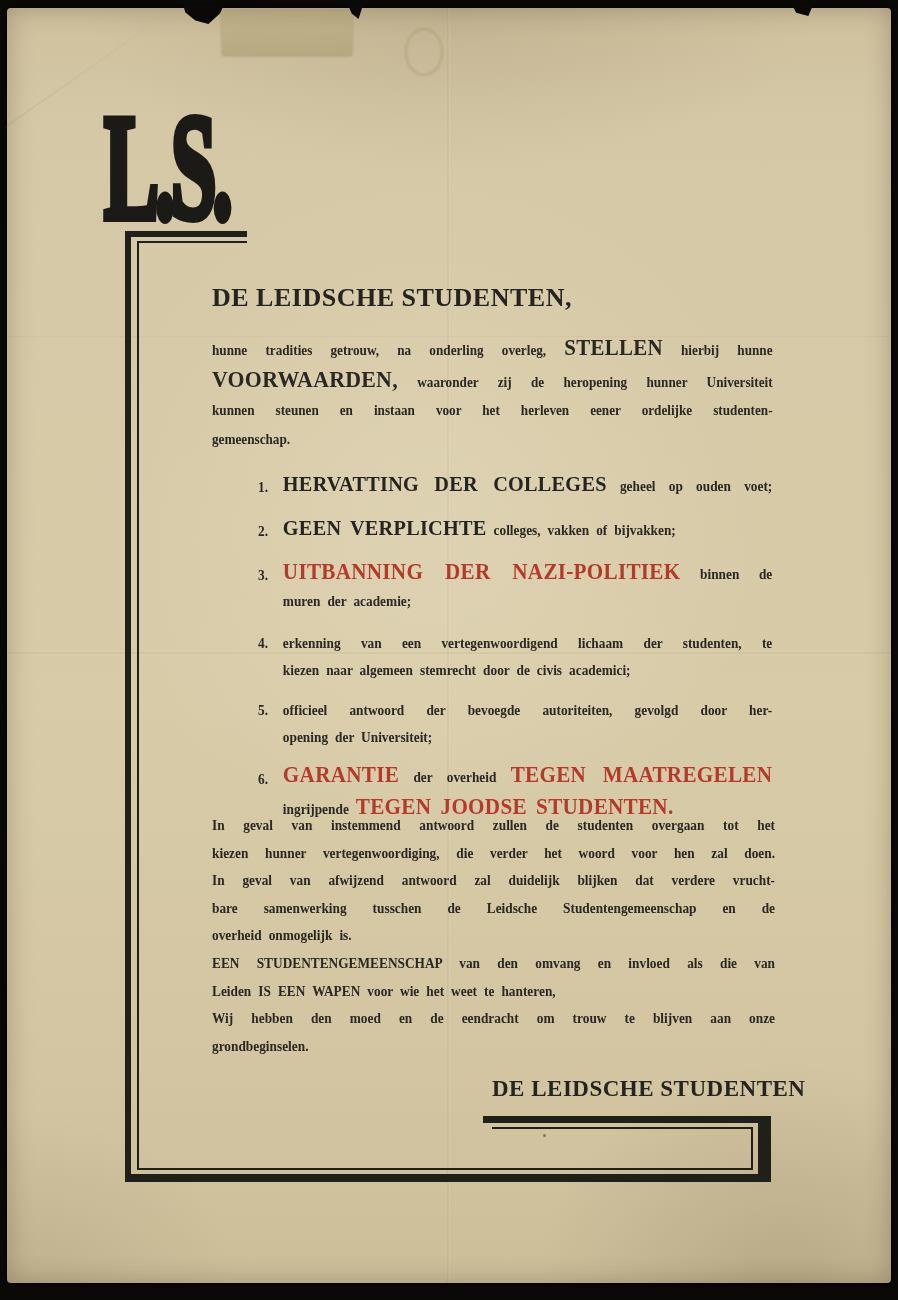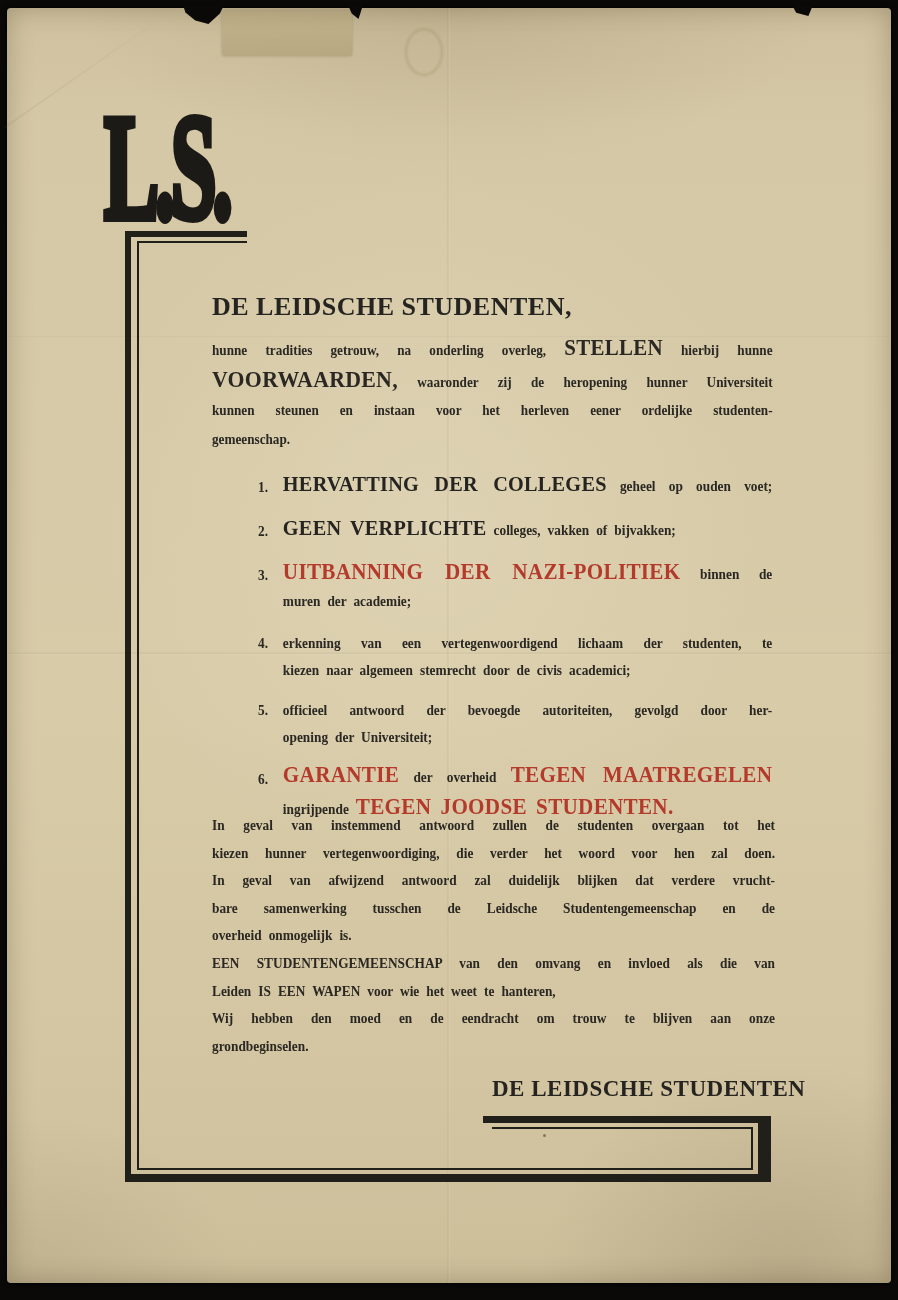--- a/index.html
+++ b/index.html
@@ -36,21 +36,21 @@
   .tear2{left:348px;top:5px;width:15px;height:14px;clip-path:polygon(0 0,100% 0,70% 100%,25% 60%);}
   .tear3{left:792px;top:5px;width:21px;height:11px;clip-path:polygon(0 0,100% 0,78% 100%,20% 70%);}
 
   
   .rule{position:absolute;background:#211f1a;}
 
   
   .masthead{position:absolute;left:104px;top:92px;font-size:150px;line-height:1;font-weight:bold;
     color:#1c1a16;-webkit-text-stroke:8px #1c1a16;letter-spacing:-8px;
     transform:scaleX(.55);transform-origin:0 0;white-space:nowrap;}
-  .heading{position:absolute;left:212px;top:292px;font-size:26px;font-weight:bold;letter-spacing:.5px;color:#262420;white-space:nowrap;text-align:center;}
+  .heading{position:absolute;left:212px;top:283px;font-size:26px;font-weight:bold;letter-spacing:.5px;color:#262420;white-space:nowrap;text-align:center;}
   .block{position:absolute;font-weight:bold;color:#2b2823;}
   .intro{left:212px;top:334px;width:616px;transform:scaleX(.91);transform-origin:0 0;line-height:28.5px;font-size:14.5px;}
   .closing{left:212px;top:812px;width:612px;transform:scaleX(.92);transform-origin:0 0;line-height:27.6px;font-size:14.5px;}
   .line{display:block;}
   .just{text-align:justify;text-align-last:justify;}
   .left{word-spacing:4px;}
   .t-big{font-size:23px;letter-spacing:.3px;}
   .t-big2{font-size:24px;letter-spacing:.3px;}
 
   .demands{left:258px;top:470px;width:559px;transform:scaleX(.92);transform-origin:0 0;font-size:14.5px;}

